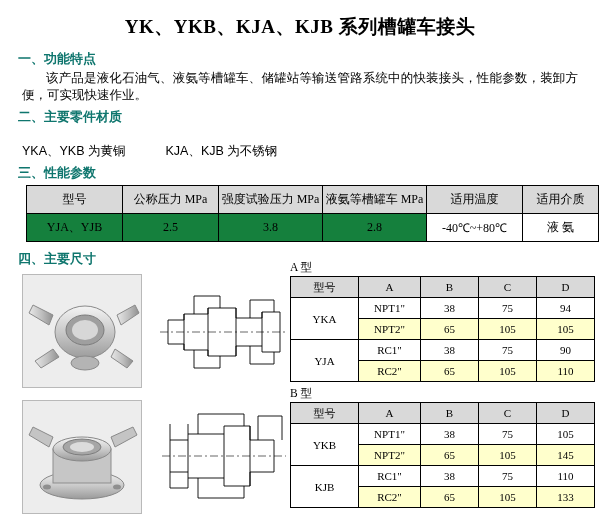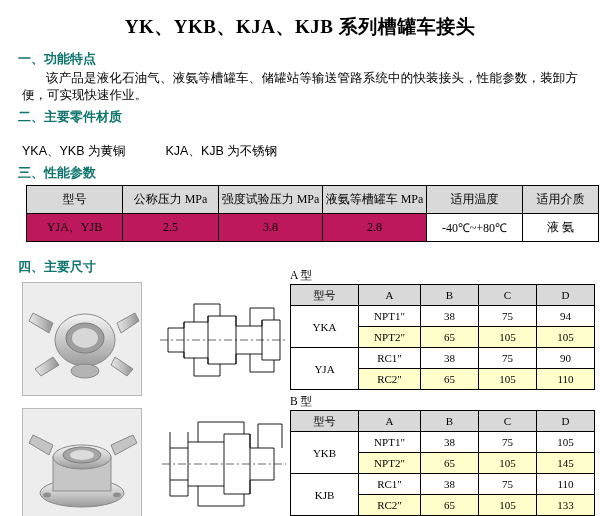--- a/index.html
+++ b/index.html
@@ -67,21 +67,21 @@
     text-align: center;
     font-size: 12px;
     font-family: "Liberation Serif", serif;
   }
   table.perf thead th {
     background: #d9d9d9;
     font-weight: normal;
     font-size: 12px;
   }
   .cell-ylw {
-    background: #be185d;
+    background: #15803d;
   }
 
   
   .dims-area {
     position: relative;
     margin-top: 6px;
   }
   .img-row {
     position: relative;
     height: 118px;
@@ -178,21 +178,21 @@
         <td class="cell-ylw">YJA、YJB</td>
         <td class="cell-ylw">2.5</td>
         <td class="cell-ylw">3.8</td>
         <td class="cell-ylw">2.8</td>
         <td>-40℃~+80℃</td>
         <td>液 氨</td>
       </tr>
     </tbody>
   </table>
 
-  <div class="section-head" style="margin-top:16px;">四、主要尺寸</div>
+  <div class="section-head" style="margin-top:8px;">四、主要尺寸</div>
 
   <div class="dims-area">
 
     <div class="img-row" style="height:116px;">
 
       
       <div class="photo">
         <svg width="118" height="112" viewBox="0 0 118 112">
           <defs>
             <linearGradient id="mg" x1="0" y1="0" x2="0" y2="1">

